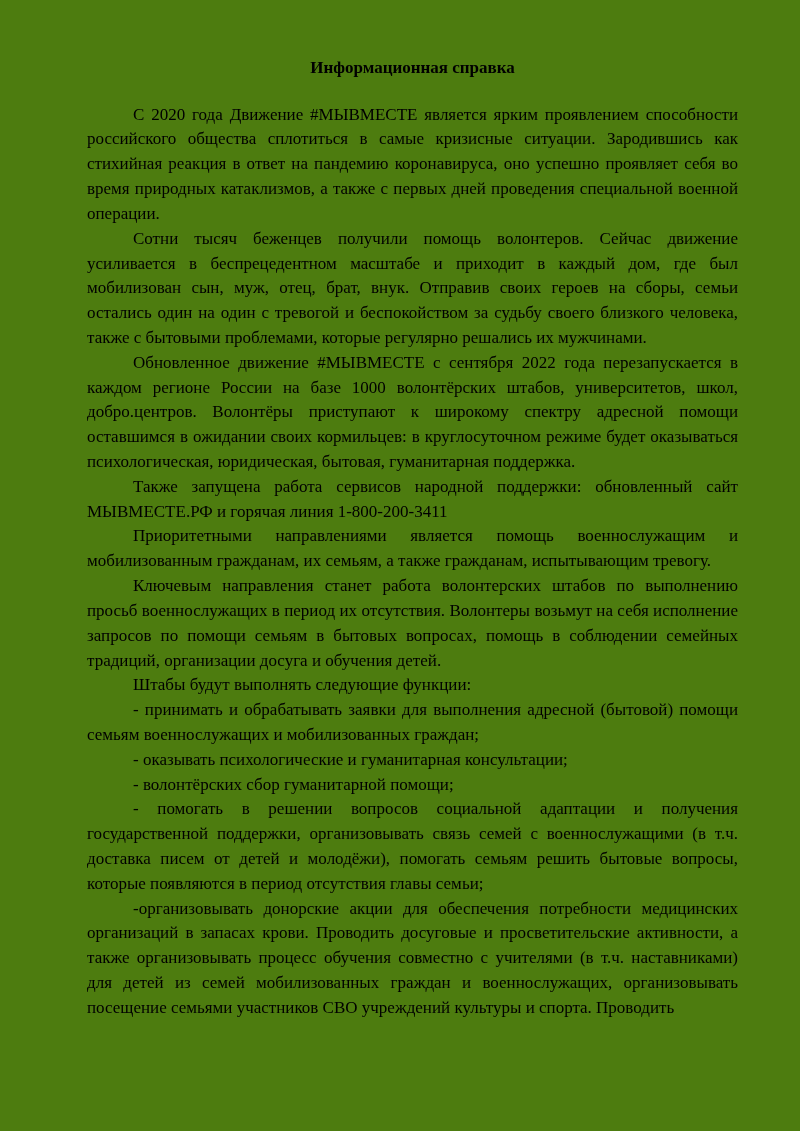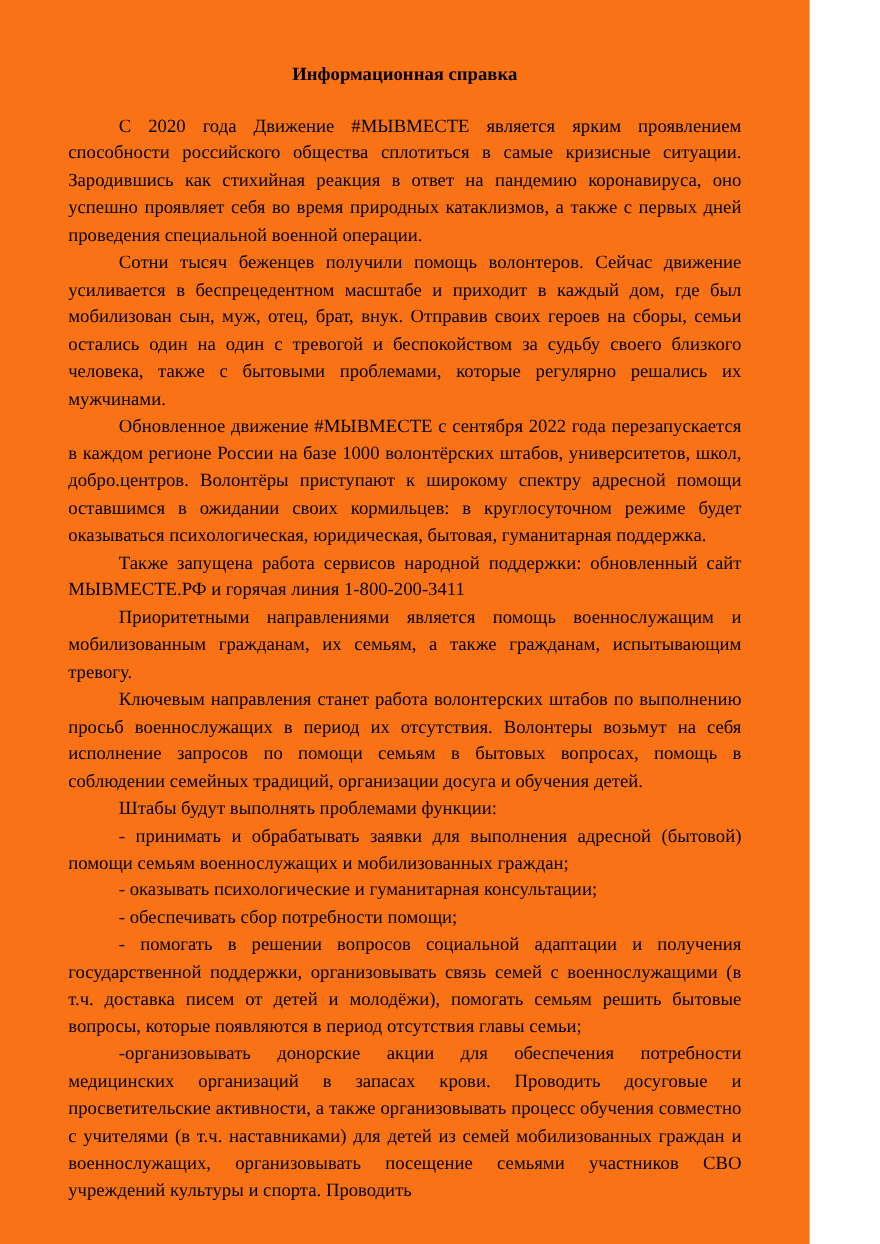--- a/index.html
+++ b/index.html
@@ -7,25 +7,25 @@
     padding: 0;
     background: #ffffff;
   }
   body {
     width: 800px;
     min-height: 1131px;
     font-family: "Liberation Serif", "DejaVu Serif", serif;
     color: #000000;
   }
   .page {
-    width: 736px;
+    width: 800px;
     min-height: 1131px;
     box-sizing: border-box;
-    padding: 42px 62px 20px 62px;
-    background: #f97316;
+    padding: 42px 62px 20px 87px;
+    background: #4d7c0f;
   }
   .doc-title {
     text-align: center;
     font-weight: bold;
     font-size: 17px;
     line-height: 1.45;
     margin: 14px 0 0 0;
   }
   .doc-title .line {
     display: block;
@@ -55,21 +55,21 @@
     <span class="line">Информационная справка</span>
   </div>
 
   <div class="body-block">
     <p class="para">С 2020 года Движение #МЫВМЕСТЕ является ярким проявлением способности российского общества сплотиться в самые кризисные ситуации. Зародившись как стихийная реакция в ответ на пандемию коронавируса, оно успешно проявляет себя во время природных катаклизмов, а также с первых дней проведения специальной военной операции.</p>
     <p class="para">Сотни тысяч беженцев получили помощь волонтеров. Сейчас движение усиливается в беспрецедентном масштабе и приходит в каждый дом, где был мобилизован сын, муж, отец, брат, внук. Отправив своих героев на сборы, семьи остались один на один с тревогой и беспокойством за судьбу своего близкого человека, также с бытовыми проблемами, которые регулярно решались их мужчинами.</p>
     <p class="para">Обновленное движение #МЫВМЕСТЕ с сентября 2022 года перезапускается в каждом регионе России на базе 1000 волонтёрских штабов, университетов, школ, добро.центров. Волонтёры приступают к широкому спектру адресной помощи оставшимся в ожидании своих кормильцев: в круглосуточном режиме будет оказываться психологическая, юридическая, бытовая, гуманитарная поддержка.</p>
     <p class="para">Также запущена работа сервисов народной поддержки: обновленный сайт МЫВМЕСТЕ.РФ и горячая линия 1-800-200-3411</p>
     <p class="para">Приоритетными направлениями является помощь военнослужащим и мобилизованным гражданам, их семьям, а также гражданам, испытывающим тревогу.</p>
     <p class="para">Ключевым направления станет работа волонтерских штабов по выполнению просьб военнослужащих в период их отсутствия. Волонтеры возьмут на себя исполнение запросов по помощи семьям в бытовых вопросах, помощь в соблюдении семейных традиций, организации досуга и обучения детей.</p>
-    <p class="para">Штабы будут выполнять проблемами функции:</p>
+    <p class="para">Штабы будут выполнять следующие функции:</p>
     <p class="para dash">- принимать и обрабатывать заявки для выполнения адресной (бытовой) помощи семьям военнослужащих и мобилизованных граждан;</p>
     <p class="para dash">- оказывать психологические и гуманитарная консультации;</p>
-    <p class="para dash">- обеспечивать сбор потребности помощи;</p>
+    <p class="para dash">- волонтёрских сбор гуманитарной помощи;</p>
     <p class="para dash">- помогать в решении вопросов социальной адаптации и получения государственной поддержки, организовывать связь семей с военнослужащими (в т.ч. доставка писем от детей и молодёжи), помогать семьям решить бытовые вопросы, которые появляются в период отсутствия главы семьи;</p>
     <p class="para dash">-организовывать донорские акции для обеспечения потребности медицинских организаций в запасах крови. Проводить досуговые и просветительские активности, а также организовывать процесс обучения совместно с учителями (в т.ч. наставниками) для детей из семей мобилизованных граждан и военнослужащих, организовывать посещение семьями участников СВО учреждений культуры и спорта. Проводить</p>
   </div>
 
 </div>
 
 </body></html>

